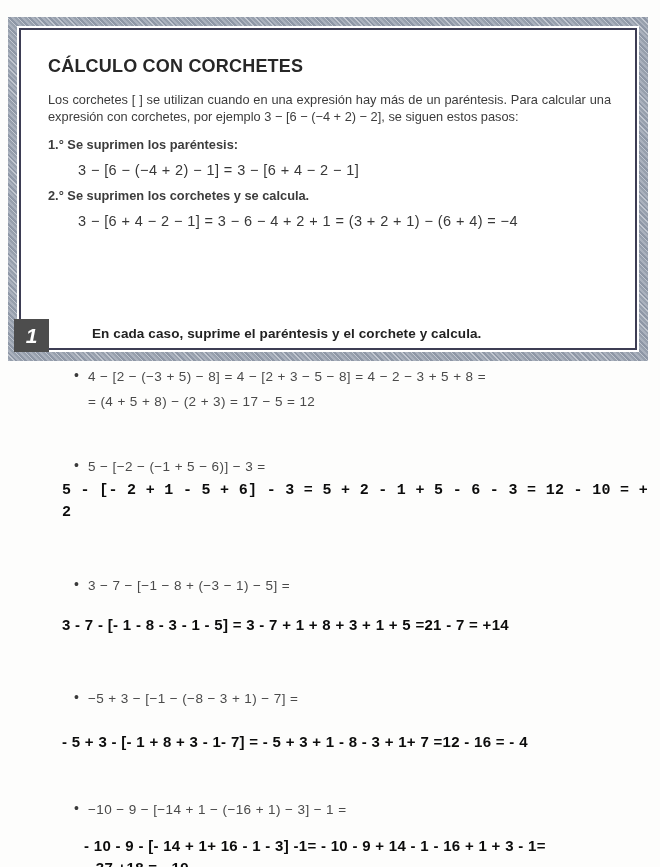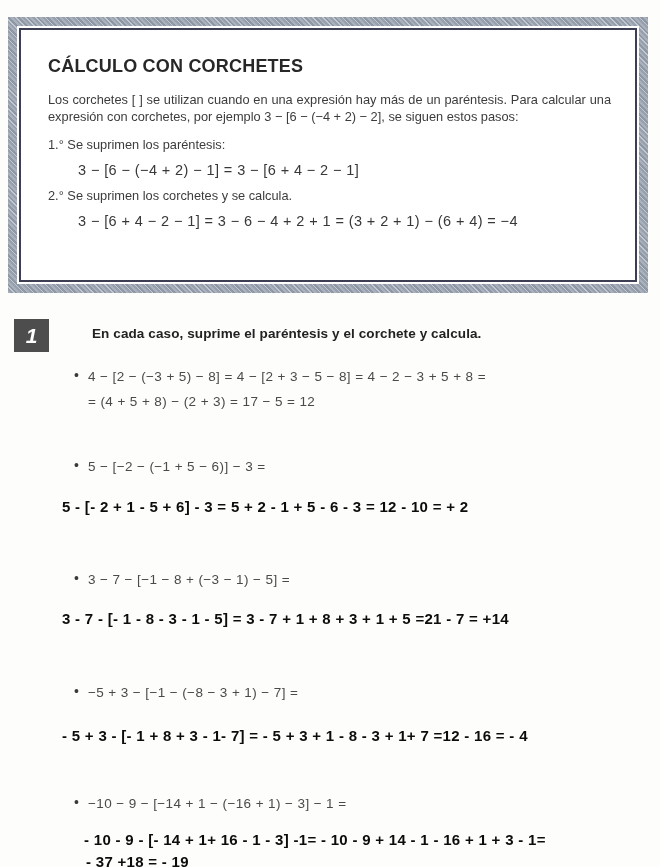--- a/index.html
+++ b/index.html
@@ -13,21 +13,21 @@
     background: #fdfdfc;
     overflow: hidden;
   }
 
   
   .info-box {
     position: absolute;
     left: 8px;
     top: 17px;
     width: 640px;
-    height: 276px;
+    height: 344px;
     border: 9px solid transparent;
     background:
       linear-gradient(#ffffff, #ffffff) padding-box,
       repeating-linear-gradient(45deg, #aab1bd 0 2px, #97a0ad 2px 4px, #c2c7d0 4px 5px, #8e97a6 5px 7px) border-box;
   }
   .info-inner {
     position: absolute;
     left: 2px; top: 2px; right: 2px; bottom: 2px;
     border: 2px solid #3d3d54;
     padding: 26px 24px 0 27px;
@@ -43,20 +43,21 @@
     font-size: 12.8px;
     line-height: 17px;
     color: #3c3c3c;
     text-align: justify;
     margin-bottom: 12px;
   }
   .step-label {
     font-size: 12.8px;
     color: #3c3c3c;
     margin-top: 8px;
+    font-weight: bold;
   }
   .step-eq {
     font-size: 14.5px;
     color: #383838;
     margin: 10px 0 10px 30px;
     letter-spacing: 0.4px;
   }
 
   
   .exercise-header {
@@ -122,21 +123,21 @@
     font-size: 15px;
     font-weight: bold;
     color: #0c0c0c;
     letter-spacing: 0.3px;
     line-height: 22px;
   }
   .hand-line.indent2 { padding-left: 86px; }
 
   
   #item0 { margin-bottom: 40px; }
-  #item1 .hand-line { margin-top: 17px; }
+  #item1 .hand-line { margin-top: 1px; font-family: Liberation Mono, monospace; }
   #item1 { margin-bottom: 49px; }
   #item2 .hand-line { margin-top: 16px; }
   #item2 { margin-bottom: 50px; }
   #item3 .hand-line { margin-top: 20px; }
   #item3 { margin-bottom: 44px; }
   #item4 .hand-line.first { margin-top: 13px; }
   #item4 { margin-bottom: 16px; }
 </style>
 </head>
 <body>

